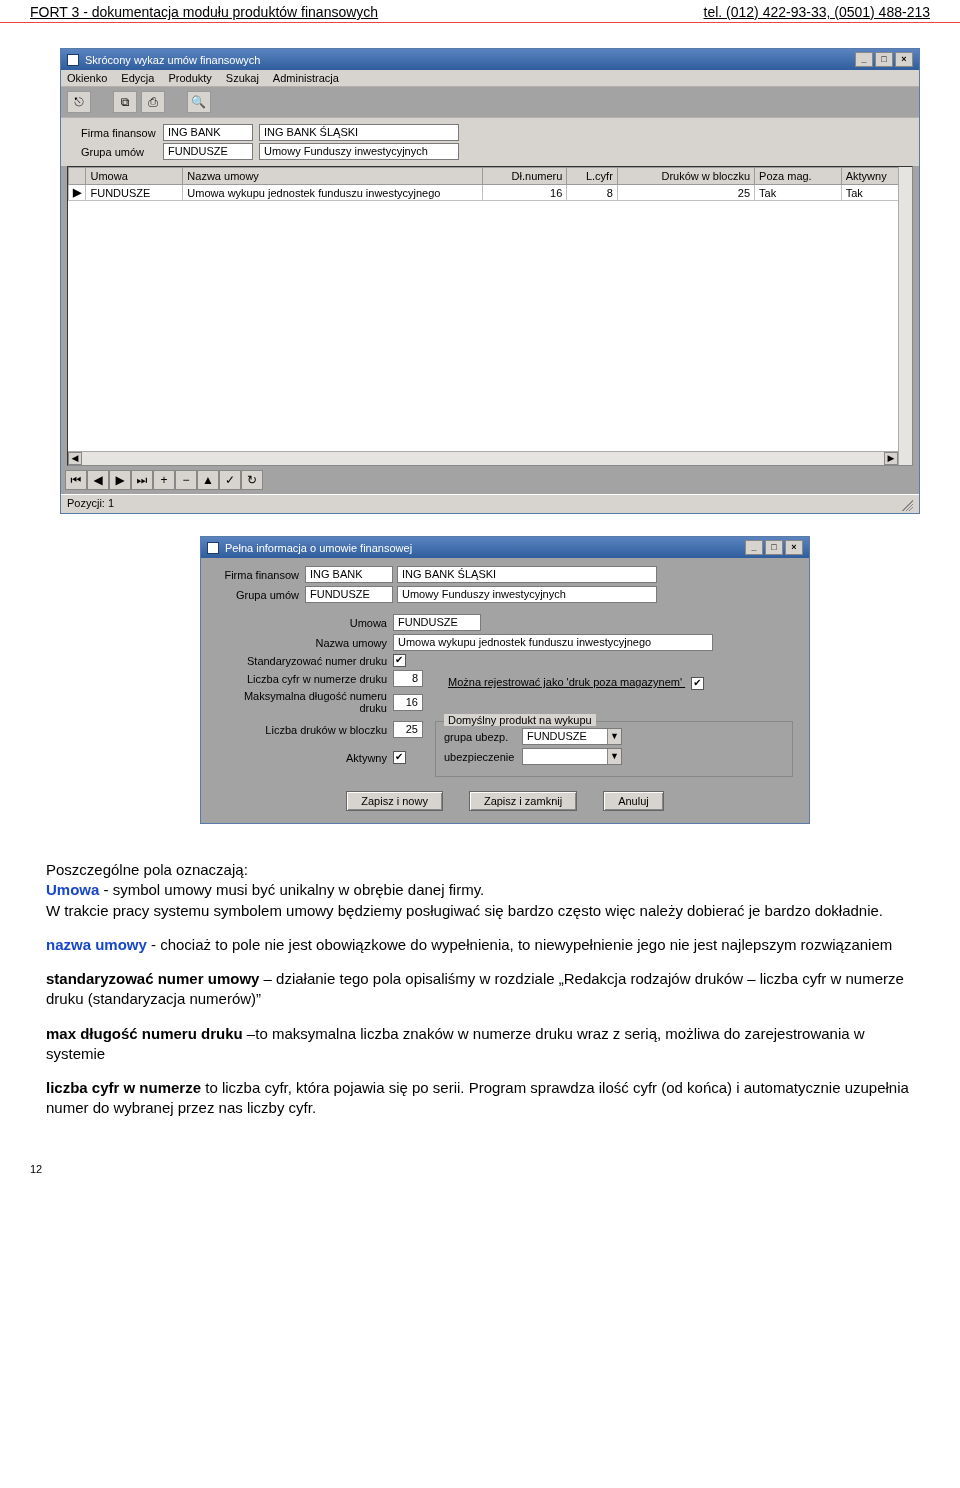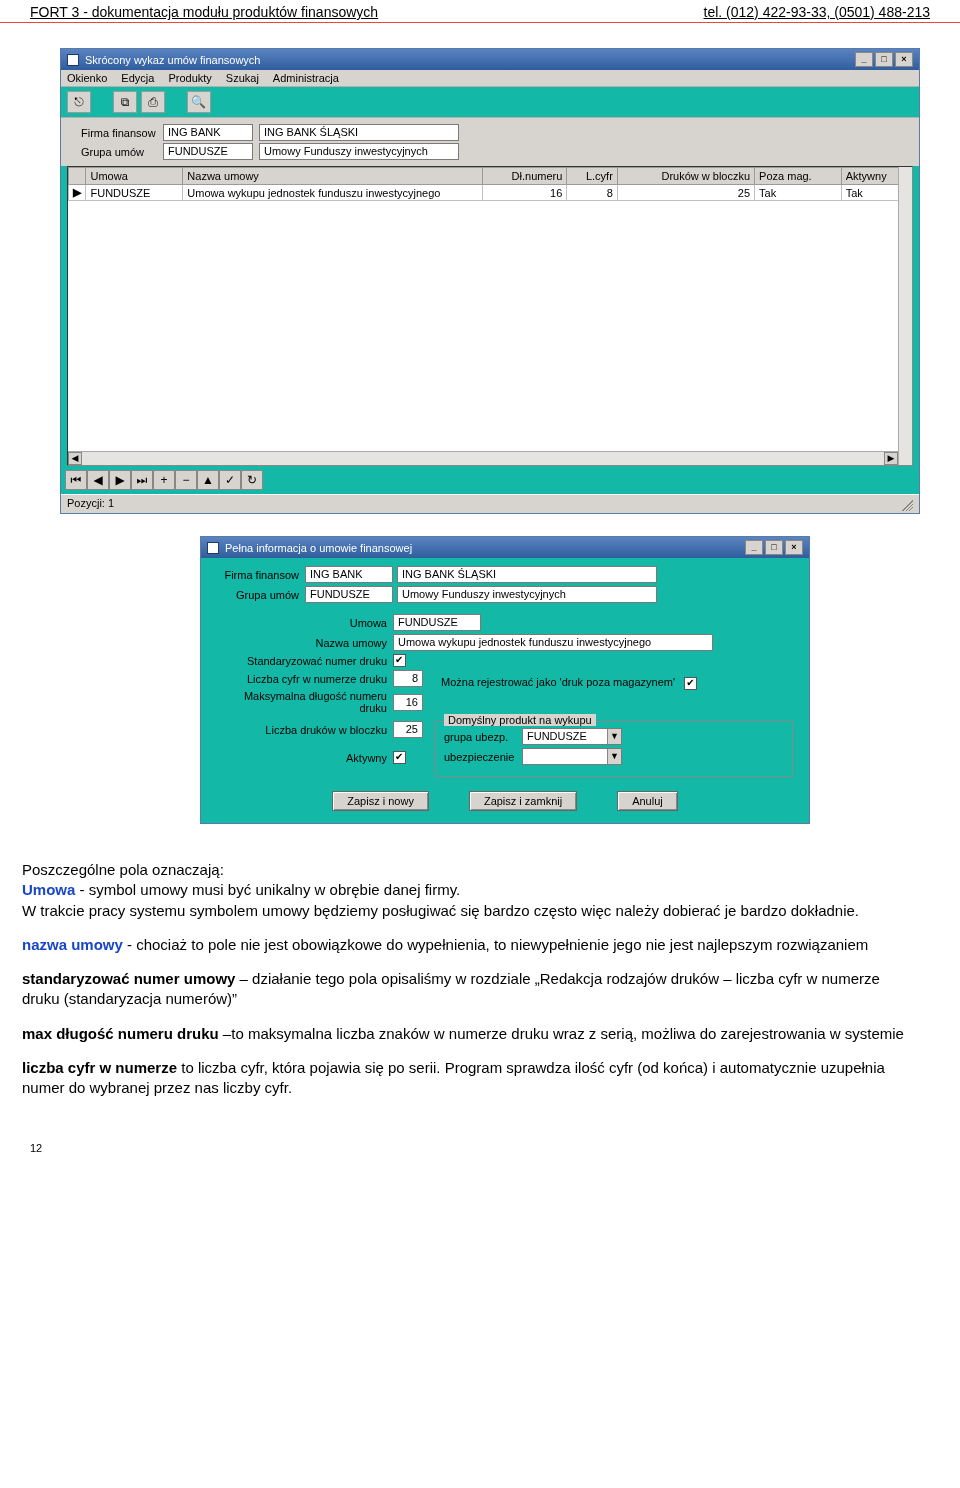--- a/index.html
+++ b/index.html
@@ -22,21 +22,21 @@
   }
   .page-head .left { text-decoration: underline; }
   .page-head .right { text-decoration: underline; }
 
   
   .win-wrapper { padding: 25px 40px 0 60px; }
   .win2-wrapper { padding: 22px 150px 0 200px; }
 
   .window {
     border: 1px solid #5a7aa8;
-    background: #14b8a6;
+    background: #a3a3a3;
     font-family: Tahoma, sans-serif;
     font-size: 11px;
     color: #000;
     width: 100%;
     position: relative;
   }
   .titlebar {
     background: linear-gradient(#5a84c0, #2f5d9d);
     color: #fff;
     padding: 3px 6px;
@@ -199,34 +199,34 @@
     position:absolute; top:-8px; left:8px;
     background:#d7d3ce; padding:0 4px;
     font-size:11px;
   }
   .fieldset .frow .lbl { width:78px; text-align:left; }
   .fieldset .fld-sel {
     display:flex; background:#fff; border:1px solid #7a7a7a; width:100px; height:17px;
   }
   .fld-sel .sel-text { flex:1; padding:1px 4px; }
   .fld-sel .sel-btn { width:14px; background:#d7d3ce; border-left:1px solid #888; text-align:center; font-size:9px; line-height:15px; }
-  .btn-row { display:flex; justify-content:center; gap:40px; margin-top:14px; }
+  .btn-row { display:flex; justify-content:center; gap:26px; margin-top:14px; }
   .btn {
     background:#d7d3ce; border:1px solid #666;
     box-shadow: inset 1px 1px #fff, inset -1px -1px #888;
     padding:3px 14px;
     font-size:11px;
   }
   .two-col { display:flex; align-items:flex-start; }
   .col-left { }
-  .col-right { margin-left:18px; }
+  .col-right { margin-left:25px;text-decoration:underline; }
 
   
   .body-text {
-    padding: 36px 40px 0 22px;
+    padding: 36px 40px 0 46px;
     font-family: Arial, sans-serif;
     font-size: 15px;
     line-height: 1.35;
   }
   .body-text p { margin: 0 0 14px 0; }
   .body-text .blue { color:#1846c9; }
   .page-num {
     padding: 30px 1px 10px 30px;
     font-size: 11px;
   }

